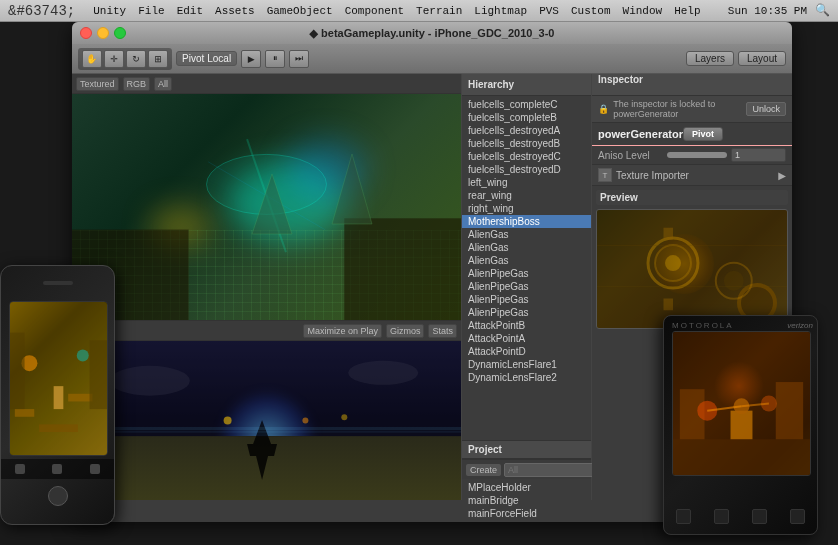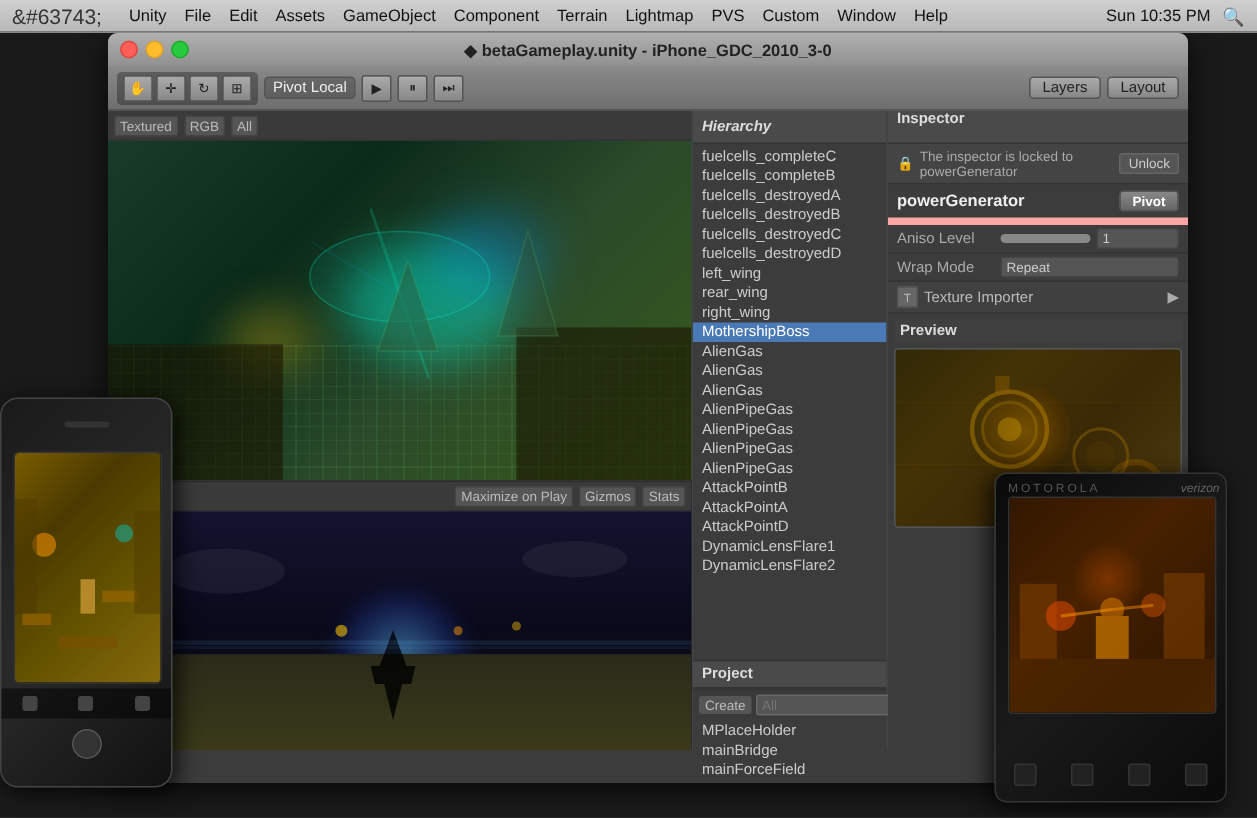--- a/index.html
+++ b/index.html
@@ -20,20 +20,21 @@
       background: linear-gradient(to bottom, #d0d0d0 0%, #b8b8b8 100%);
       display: flex;
       align-items: center;
       padding: 0 8px;
       gap: 0;
       position: absolute;
       top: 0;
       left: 0;
       z-index: 100;
       border-bottom: 1px solid #888;
+      font-family: Liberation Mono, monospace;
     }
     .menu-bar .apple-logo {
       font-size: 14px;
       margin-right: 12px;
       color: #333;
     }
     .menu-bar .menu-item {
       padding: 2px 6px;
       font-size: 11px;
       color: #111;
@@ -322,21 +323,20 @@
     .hierarchy-header {
       height: 22px;
       background: #4a4a4a;
       display: flex;
       align-items: center;
       padding: 0 6px;
       font-size: 10px;
       color: #ddd;
       font-weight: bold;
       border-bottom: 1px solid #333;
-      font-style: italic;
     }
     .hierarchy-items {
       flex: 1;
       overflow: hidden;
       padding: 2px 0;
     }
     .hier-item {
       padding: 1px 6px;
       font-size: 10px;
       color: #ccc;
@@ -412,25 +412,23 @@
       border-radius: 2px;
       cursor: pointer;
       color: #ccc;
       font-size: 9px;
     }
     .inspector-title {
       padding: 4px 6px;
       font-size: 11px;
       color: #eee;
       font-weight: bold;
-      border-bottom: 5px solid #fca5a5;
-      display: flex;
-      align-items: center;
-      justify-content: space-between;
-      gap: 48px;
+      border-bottom: 1px solid #fca5a5;
+      display: flex;
+      align-items: center;
     }
     .open-btn {
       padding: 1px 8px;
       background: linear-gradient(to bottom, #888 0%, #666 100%);
       border: 1px solid #555;
       border-radius: 3px;
       cursor: pointer;
       color: #fff;
       font-size: 9px;
     }
@@ -871,24 +869,20 @@
         <div class="open-btn">Pivot</div>
       </div>
 
       <div class="inspector-field">
         <span class="field-label">Aniso Level</span>
         <div class="field-slider">
           <div class="field-slider-fill" style="width:100%"></div>
         </div>
         <span class="field-value" style="width:20px">1</span>
       </div>
-      <div class="inspector-field">
-        <span class="field-label">Wrap Mode</span>
-        <div class="field-value">Repeat</div>
-      </div>
 
       <div class="texture-importer-header">
         <div class="texture-icon">T</div>
         <span>Texture Importer</span>
         <span style="margin-left:auto;color:#aaa;">▶</span>
       </div>
 
       <div class="preview-section">
         <div class="preview-label">Preview</div>
         <div class="preview-image">

